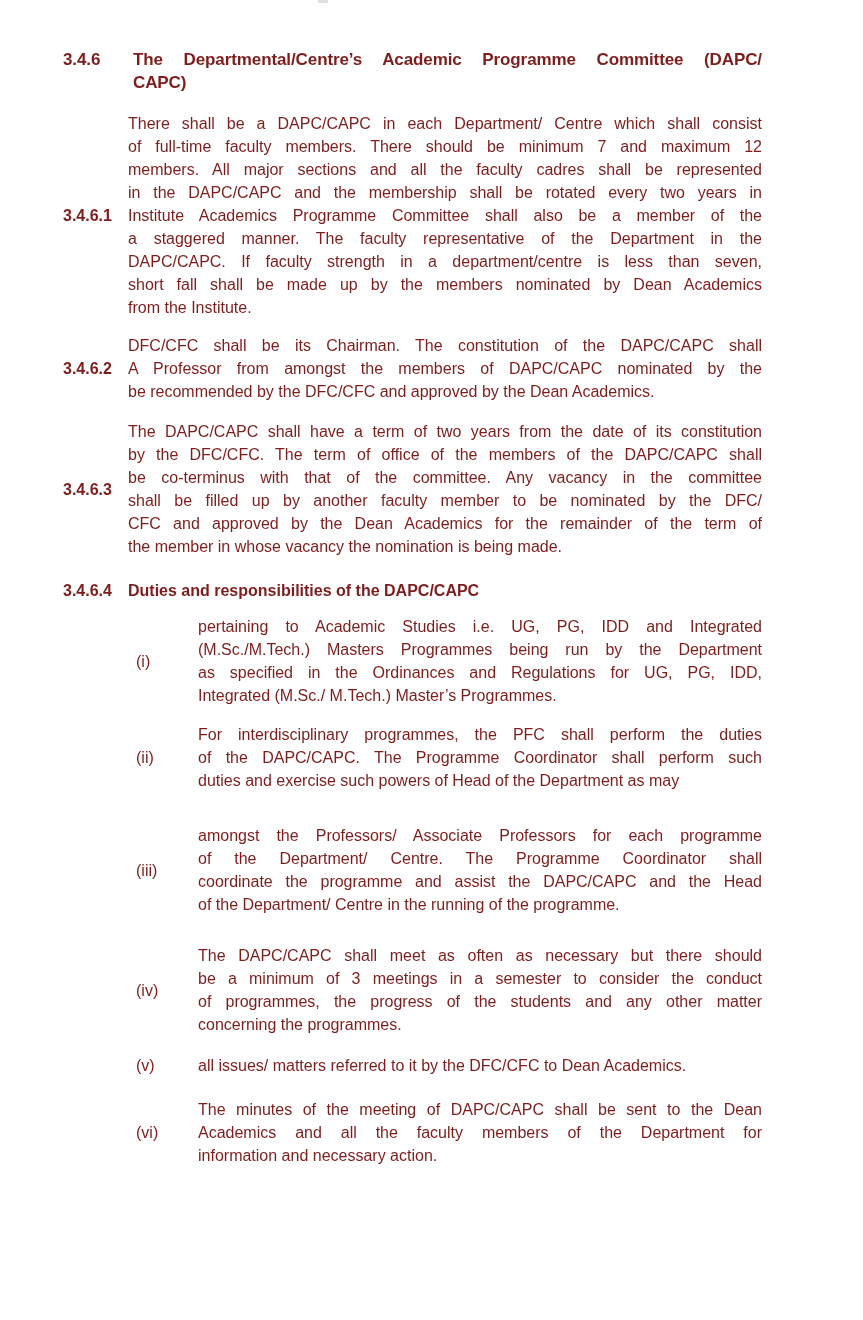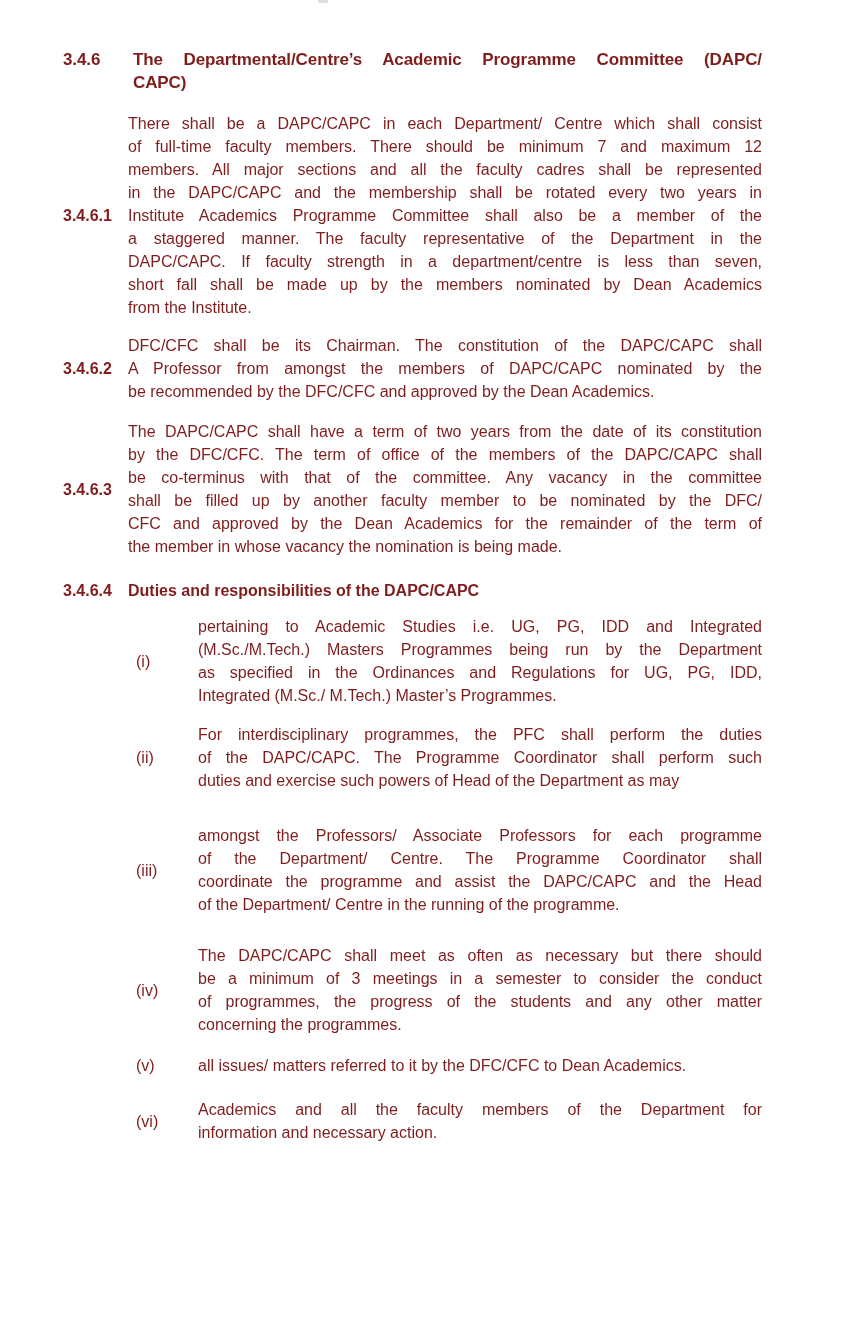--- a/index.html
+++ b/index.html
@@ -194,19 +194,20 @@
     <div class="block item" style="margin-bottom:21px">
       <div class="i-label">(v)</div>
       <div class="i-text">
           <div class="jline">all issues/ matters referred to it by the DFC/CFC to Dean Academics.</div>
         </div>
     </div>
 
     <div class="block item" style="margin-bottom:12px">
       <div class="i-label">(vi)</div>
       <div class="i-text">
+          <div class="jline">The minutes of the meeting of DAPC/CAPC shall be sent to the Dean</div>
           <div class="jline">Academics and all the faculty members of the Department for</div>
           <div class="jline">information and necessary action.</div>
         </div>
     </div>
 
   </div>
 </div>
 
 </body></html>

